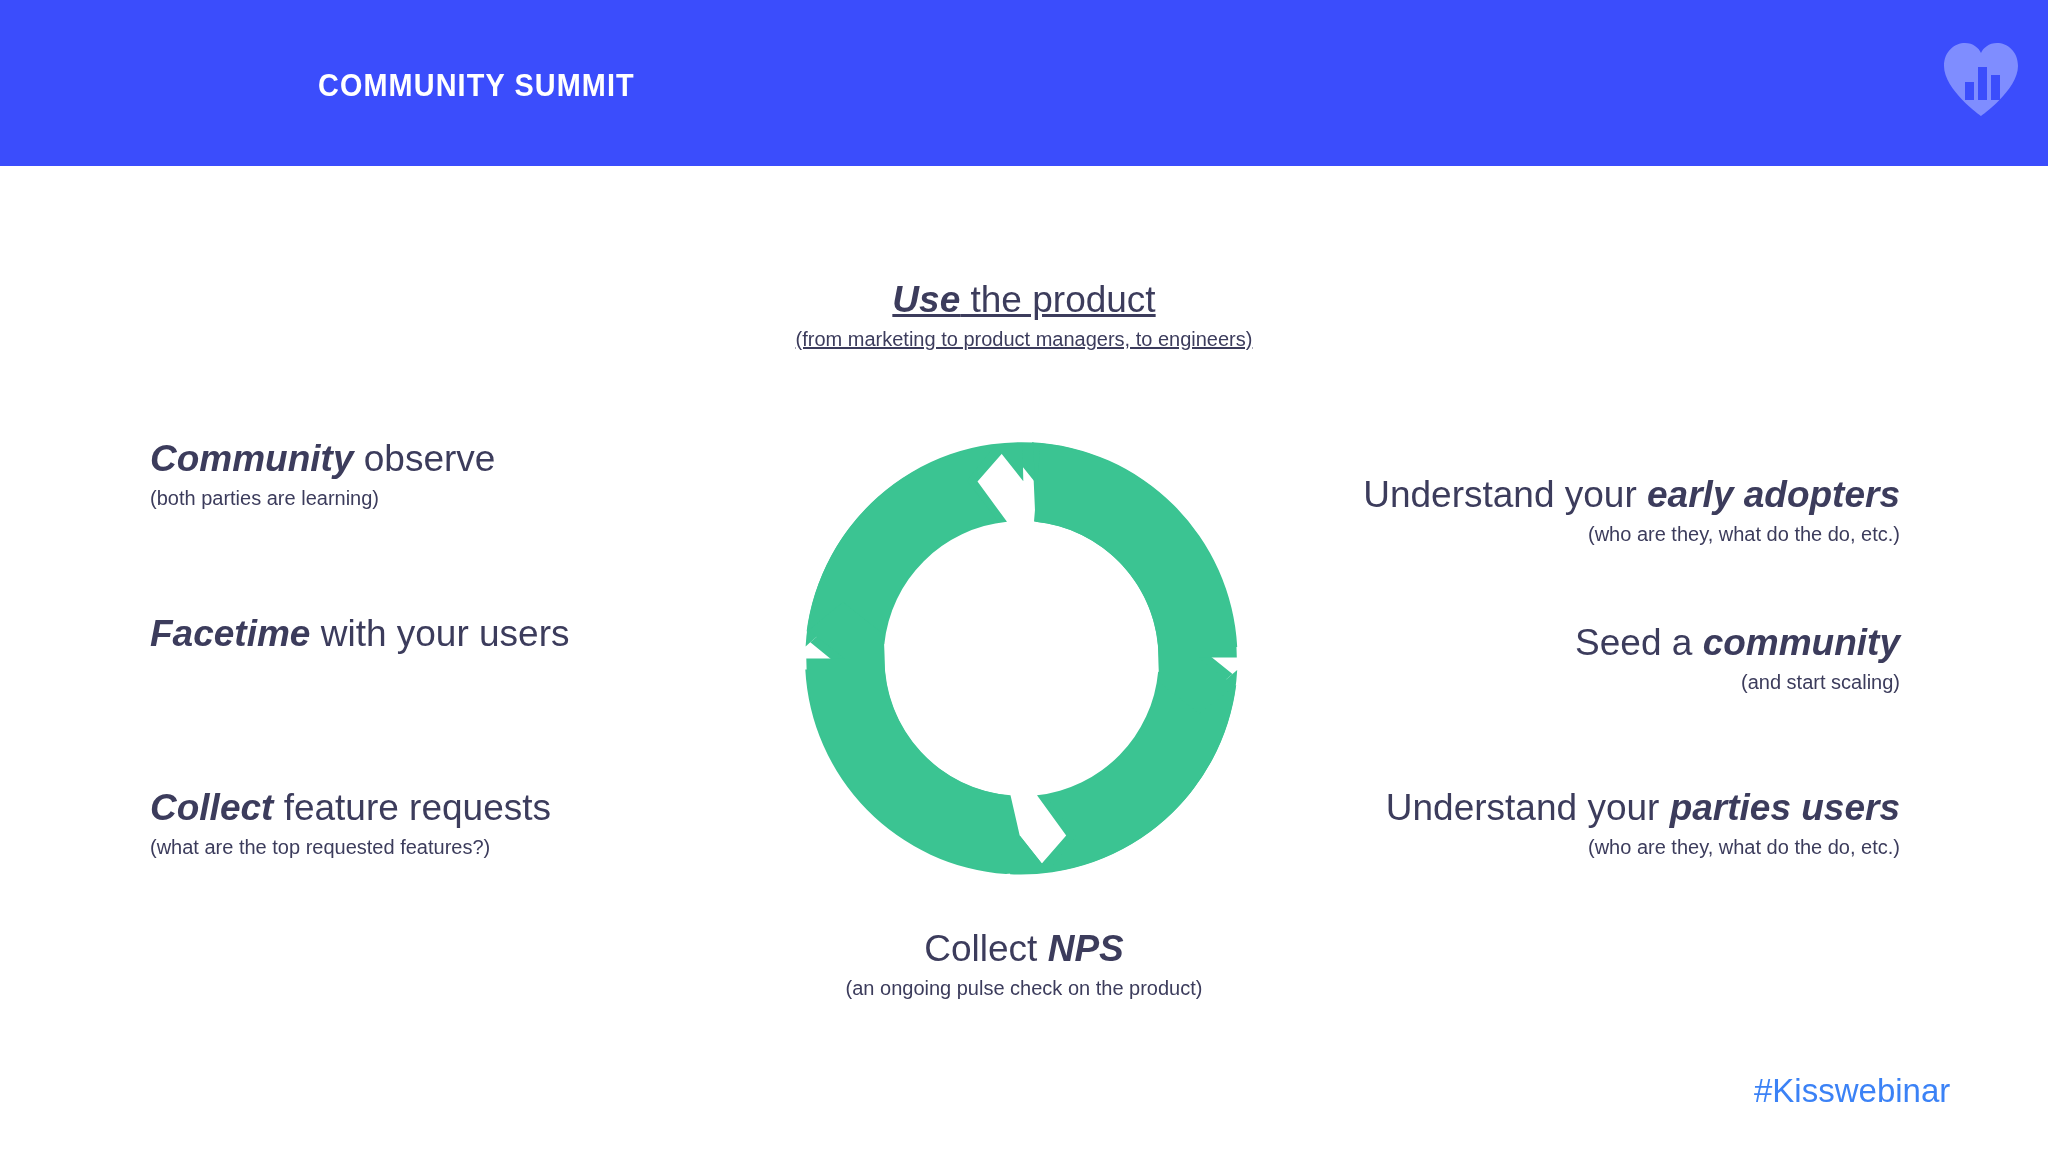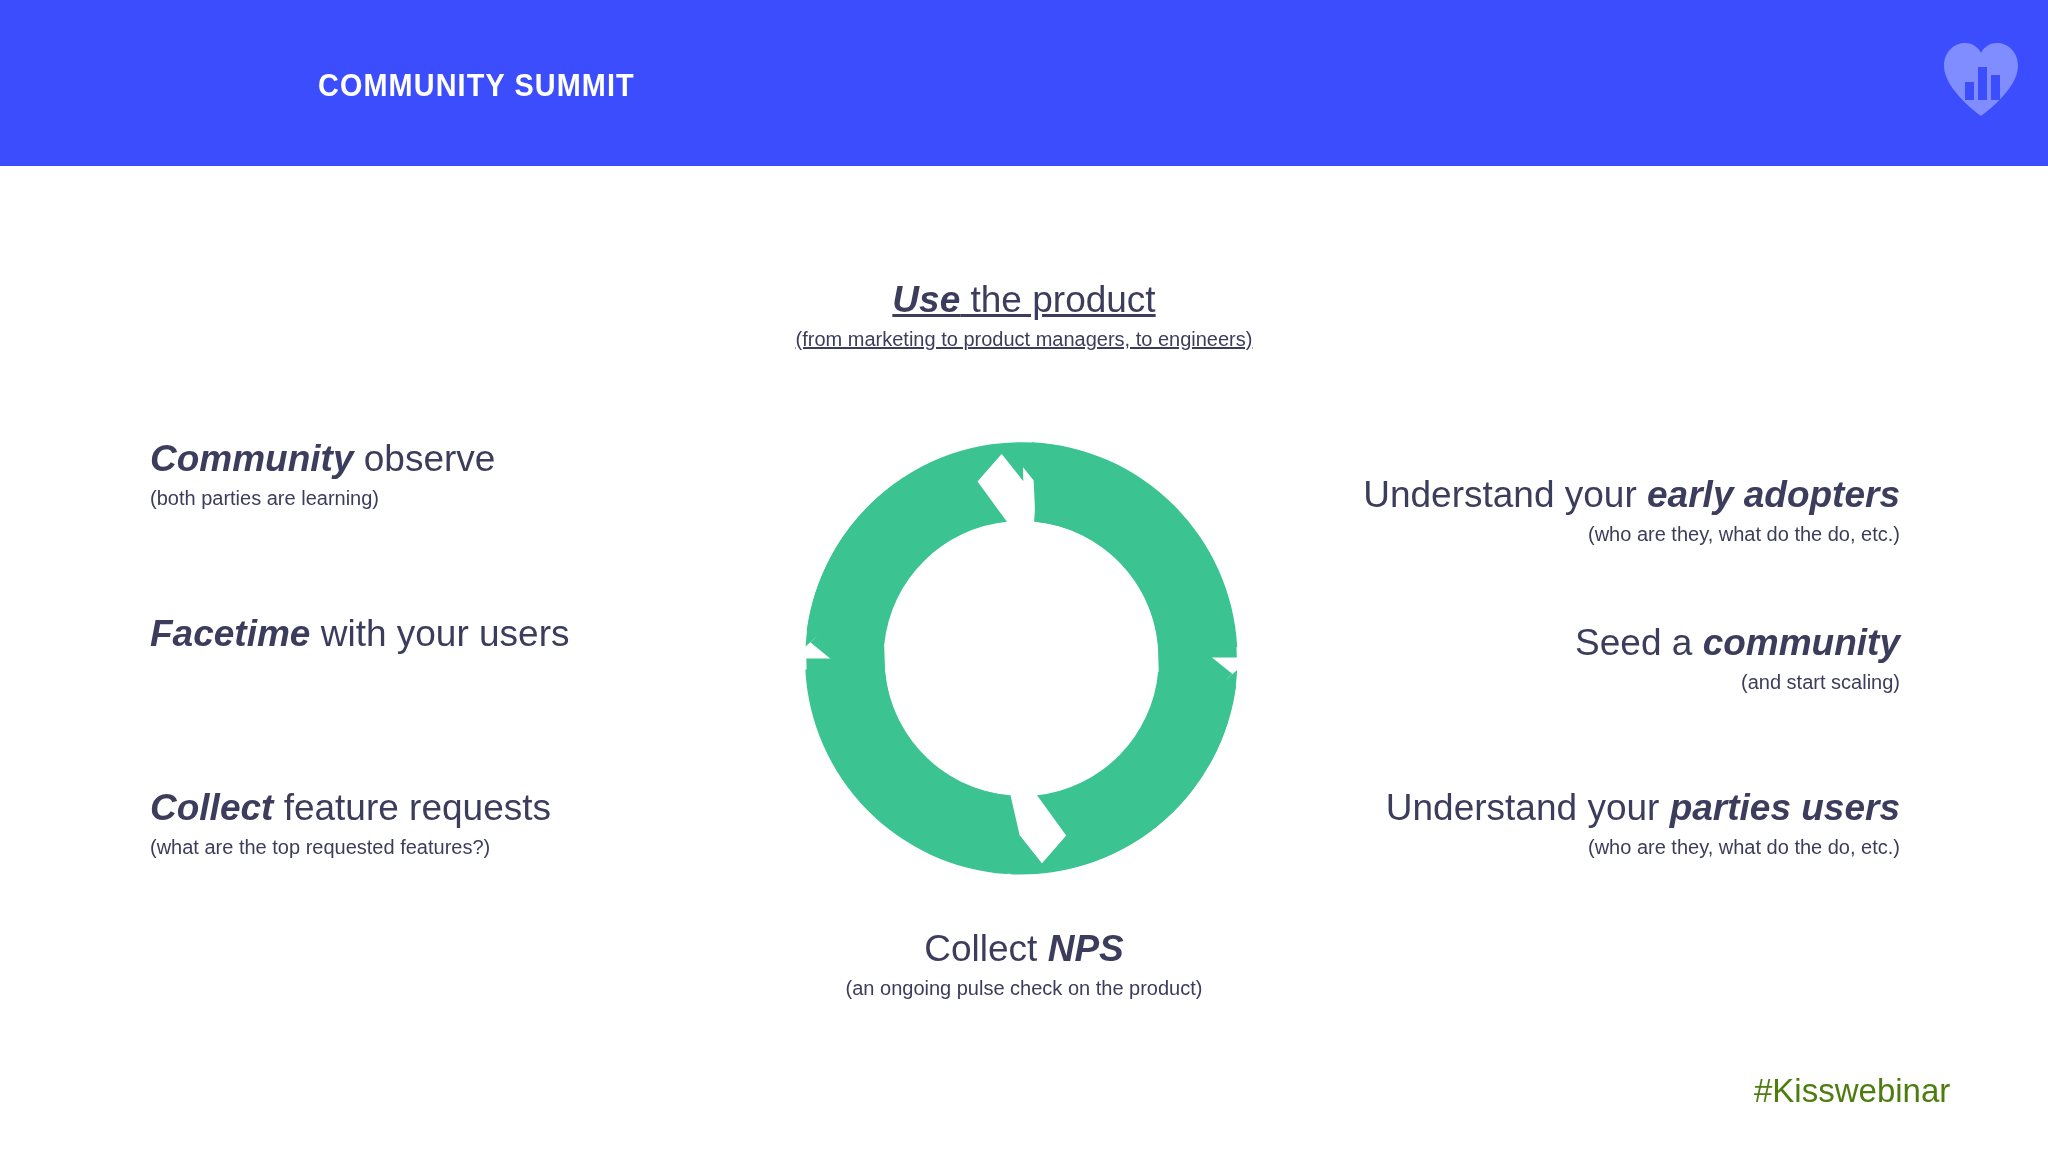--- a/index.html
+++ b/index.html
@@ -81,21 +81,21 @@
   #lbl-churn        { left:1020px; top:789px;  width:880px;  }
   #lbl-nps          { left:524px;  top:930px;  width:1000px; }
   #lbl-collect      { left:150px;  top:789px;  width:630px;  }
   #lbl-facetime     { left:150px;  top:615px;  width:630px;  }
   #lbl-community    { left:150px;  top:440px;  width:630px;  }
 
   #watermark {
     position:absolute;
     left:1754px; top:1072px;
     font-size:33px;
-    color:#4d7c0f;
+    color:#3b82f6;
     white-space:nowrap;
   }
 </style>
 </head>
 <body>
 
 <div id="slide">
 
   <div id="header">
     <div id="header-title">COMMUNITY SUMMIT</div>

